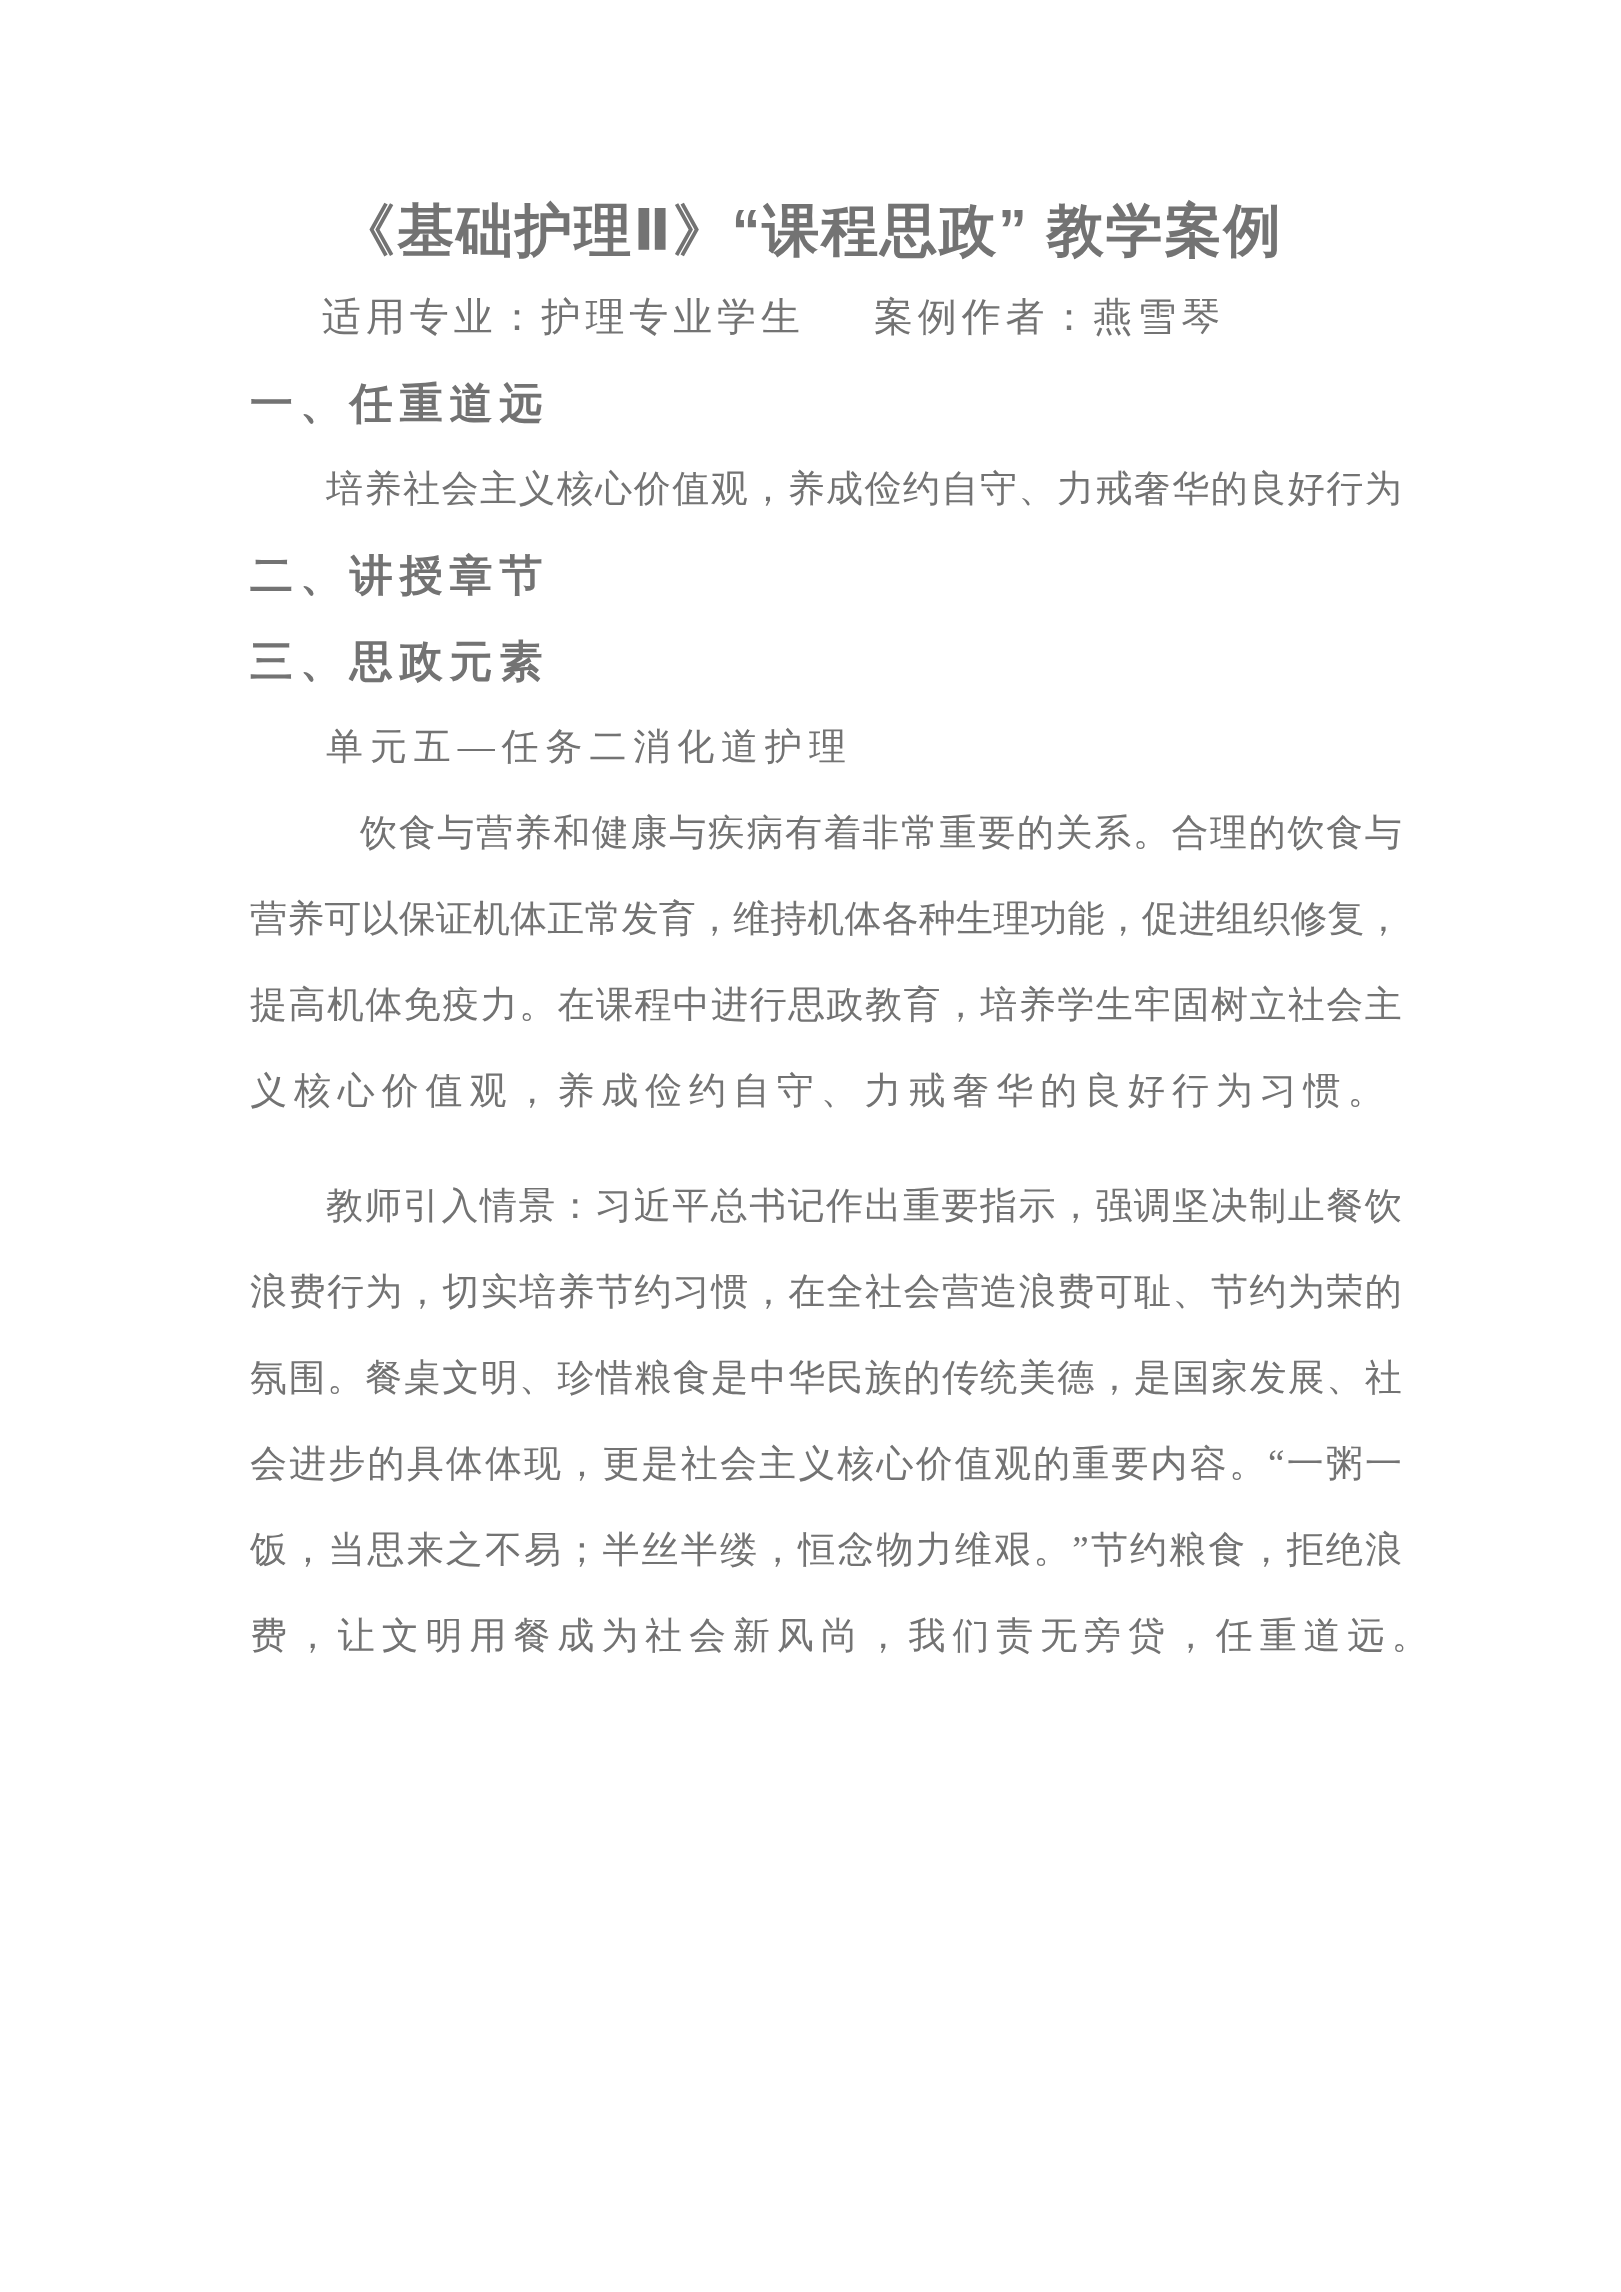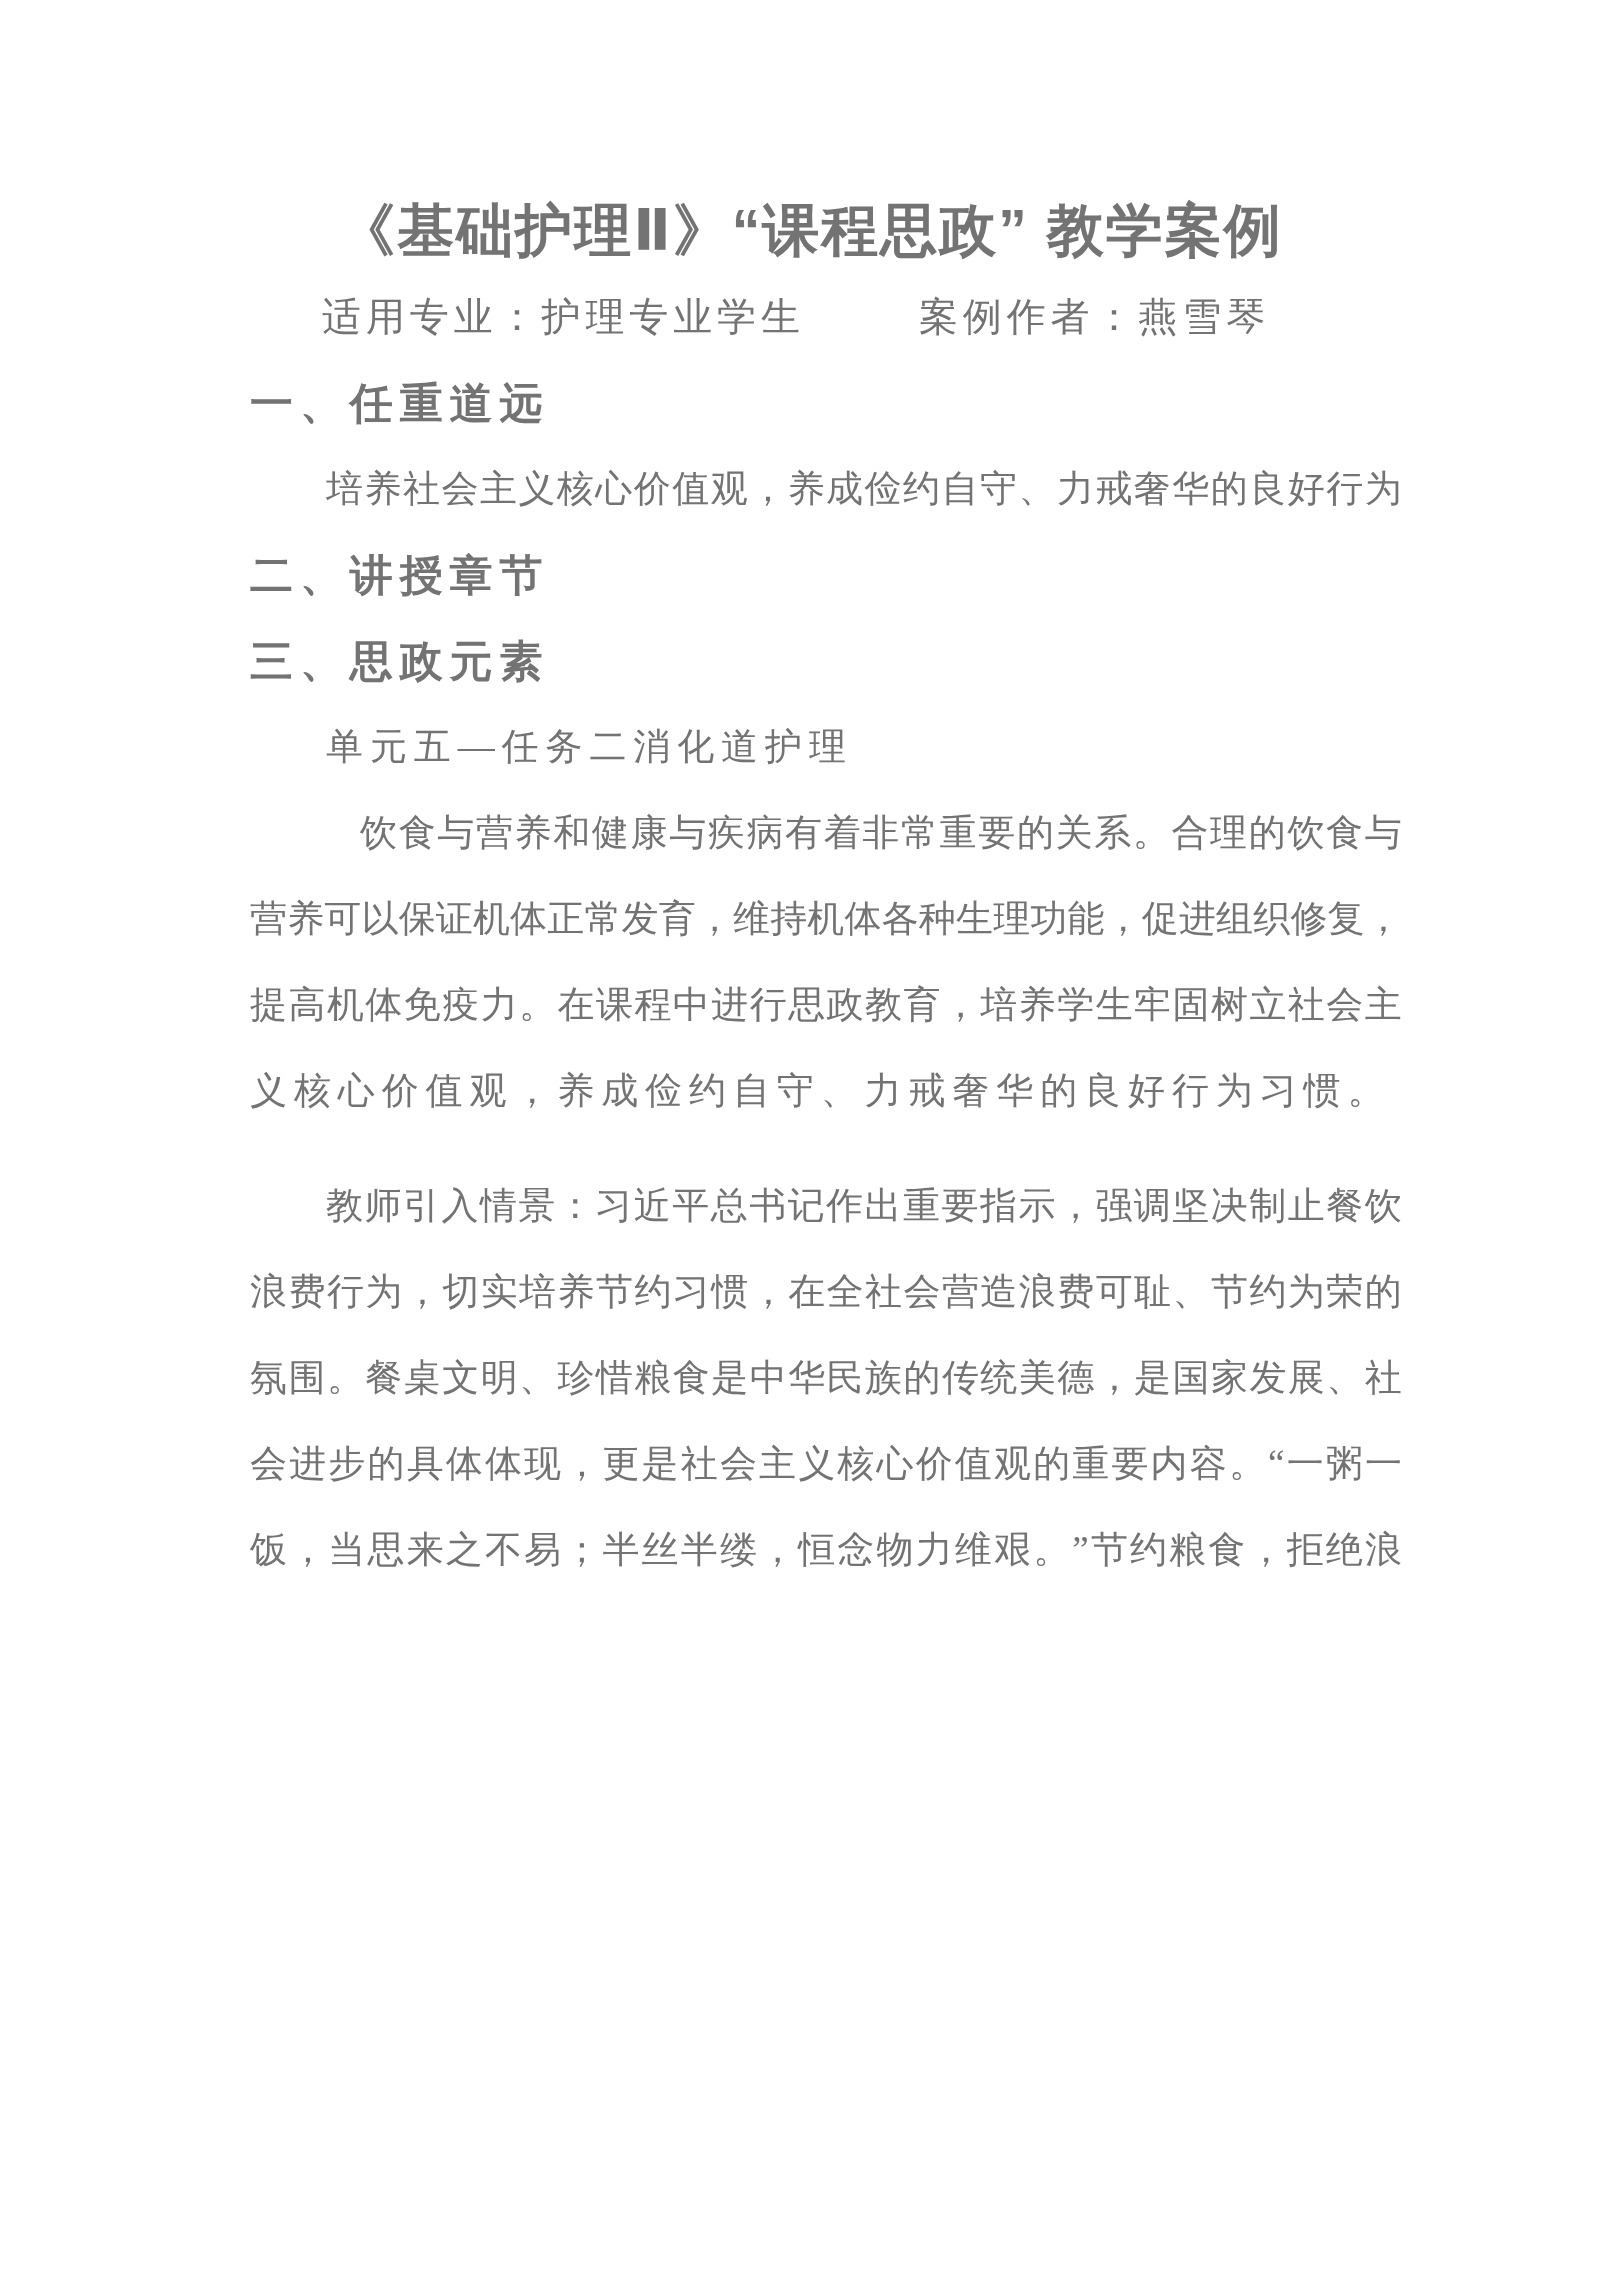--- a/index.html
+++ b/index.html
@@ -31,21 +31,21 @@
   .row {
     height: 86px;
     line-height: 86px;
     white-space: nowrap;
   }
   .meta {
     padding-left: 72px;
     font-size: 39px;
     letter-spacing: 4.9px;
   }
-  .meta .author { margin-left: 114px; }
+  .meta .author { margin-left: 69px; }
   .h {
     font-size: 43px;
     font-weight: bold;
     letter-spacing: 6.9px;
     font-family: "Liberation Sans", "DejaVu Sans", sans-serif;
   }
   .b {
     font-size: 37px;
     letter-spacing: 6.9px;
   }
@@ -358,16 +358,17 @@
         <span>”</span>
         <span>节</span>
         <span>约</span>
         <span>粮</span>
         <span>食</span>
         <span>，</span>
         <span>拒</span>
         <span>绝</span>
         <span>浪</span>
       </div>
+    <div class="row b">费，让文明用餐成为社会新风尚，我们责无旁贷，任重道远。</div>
 
   </div>
 </div>
 
 
 </body></html>

